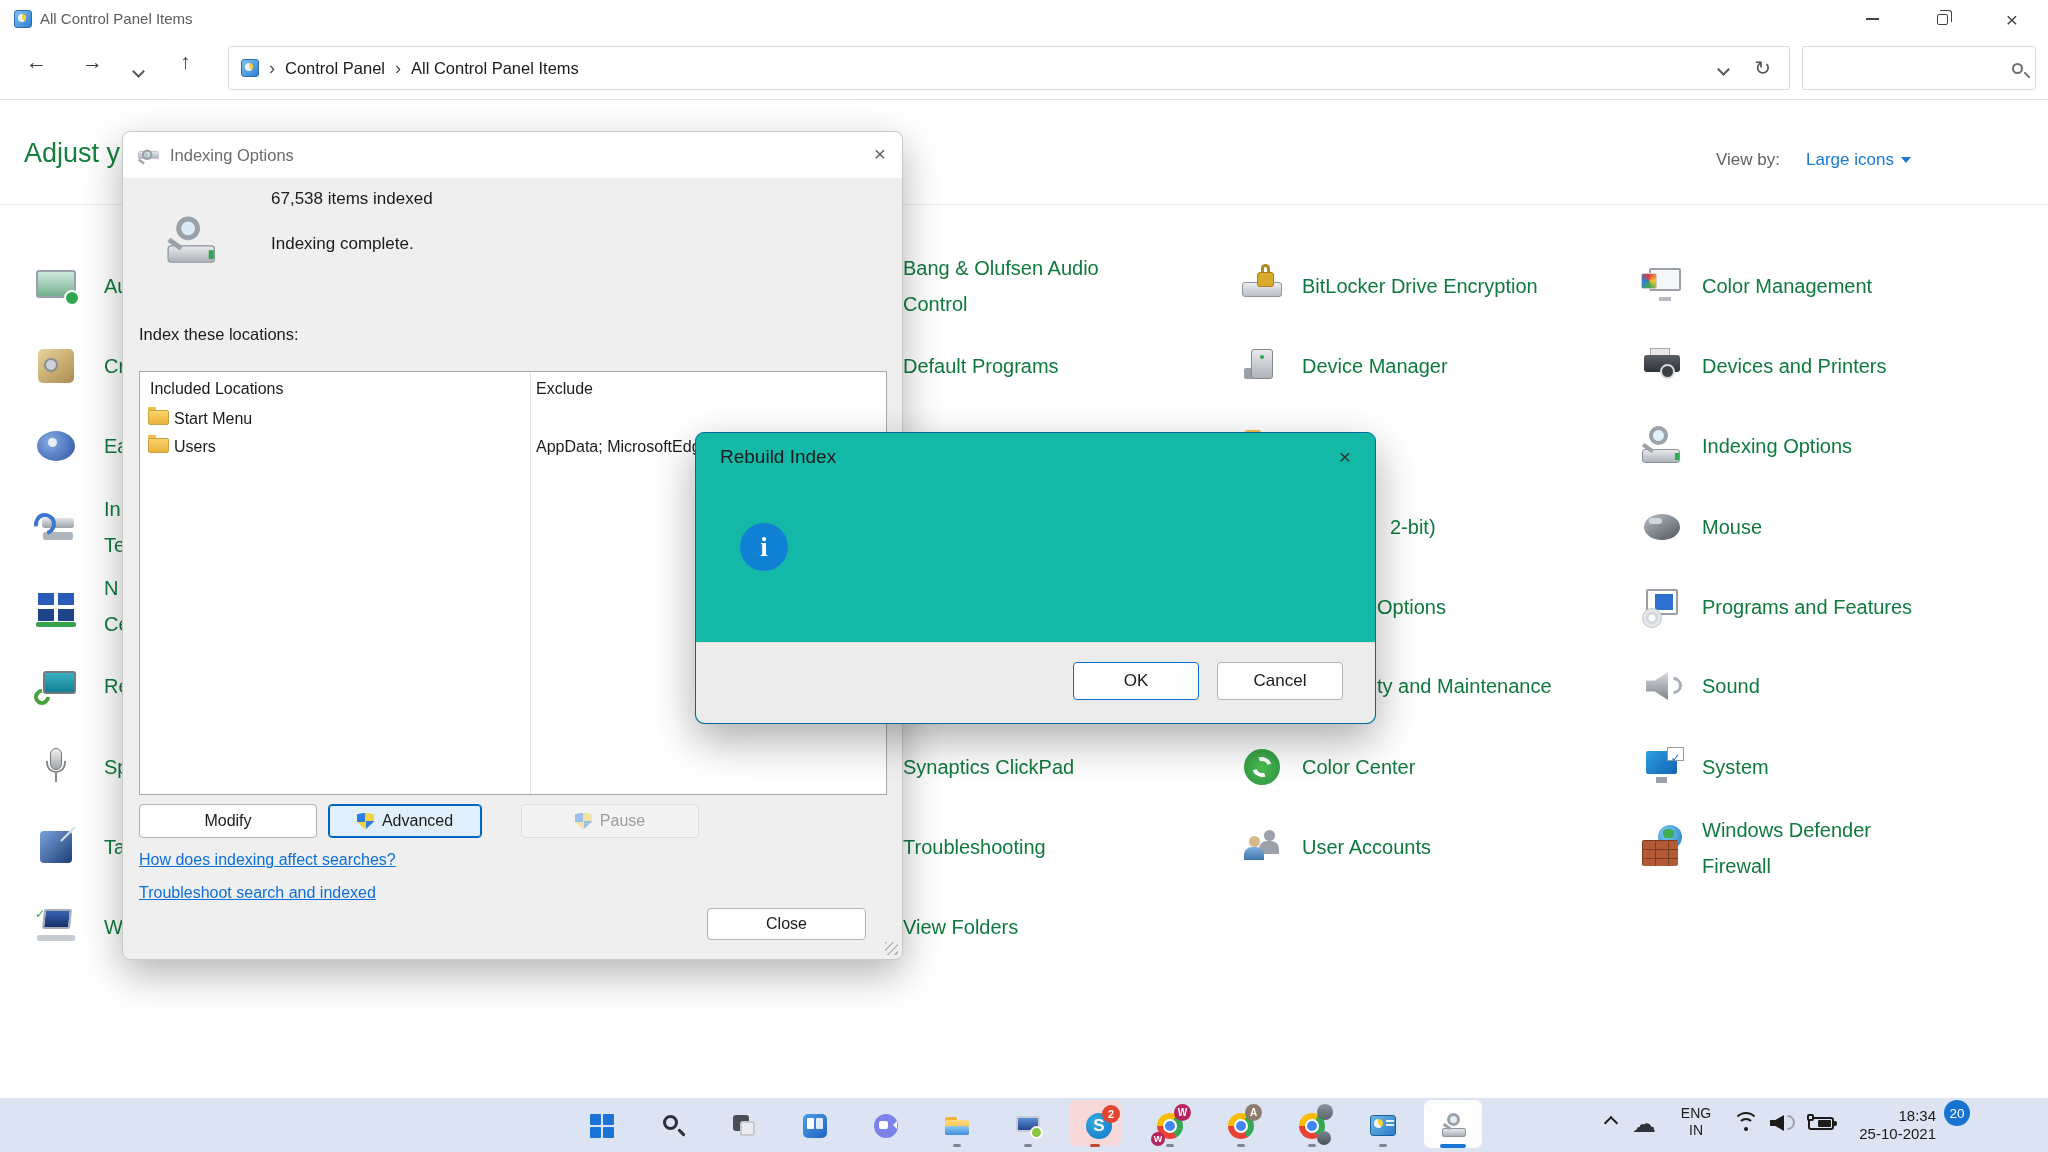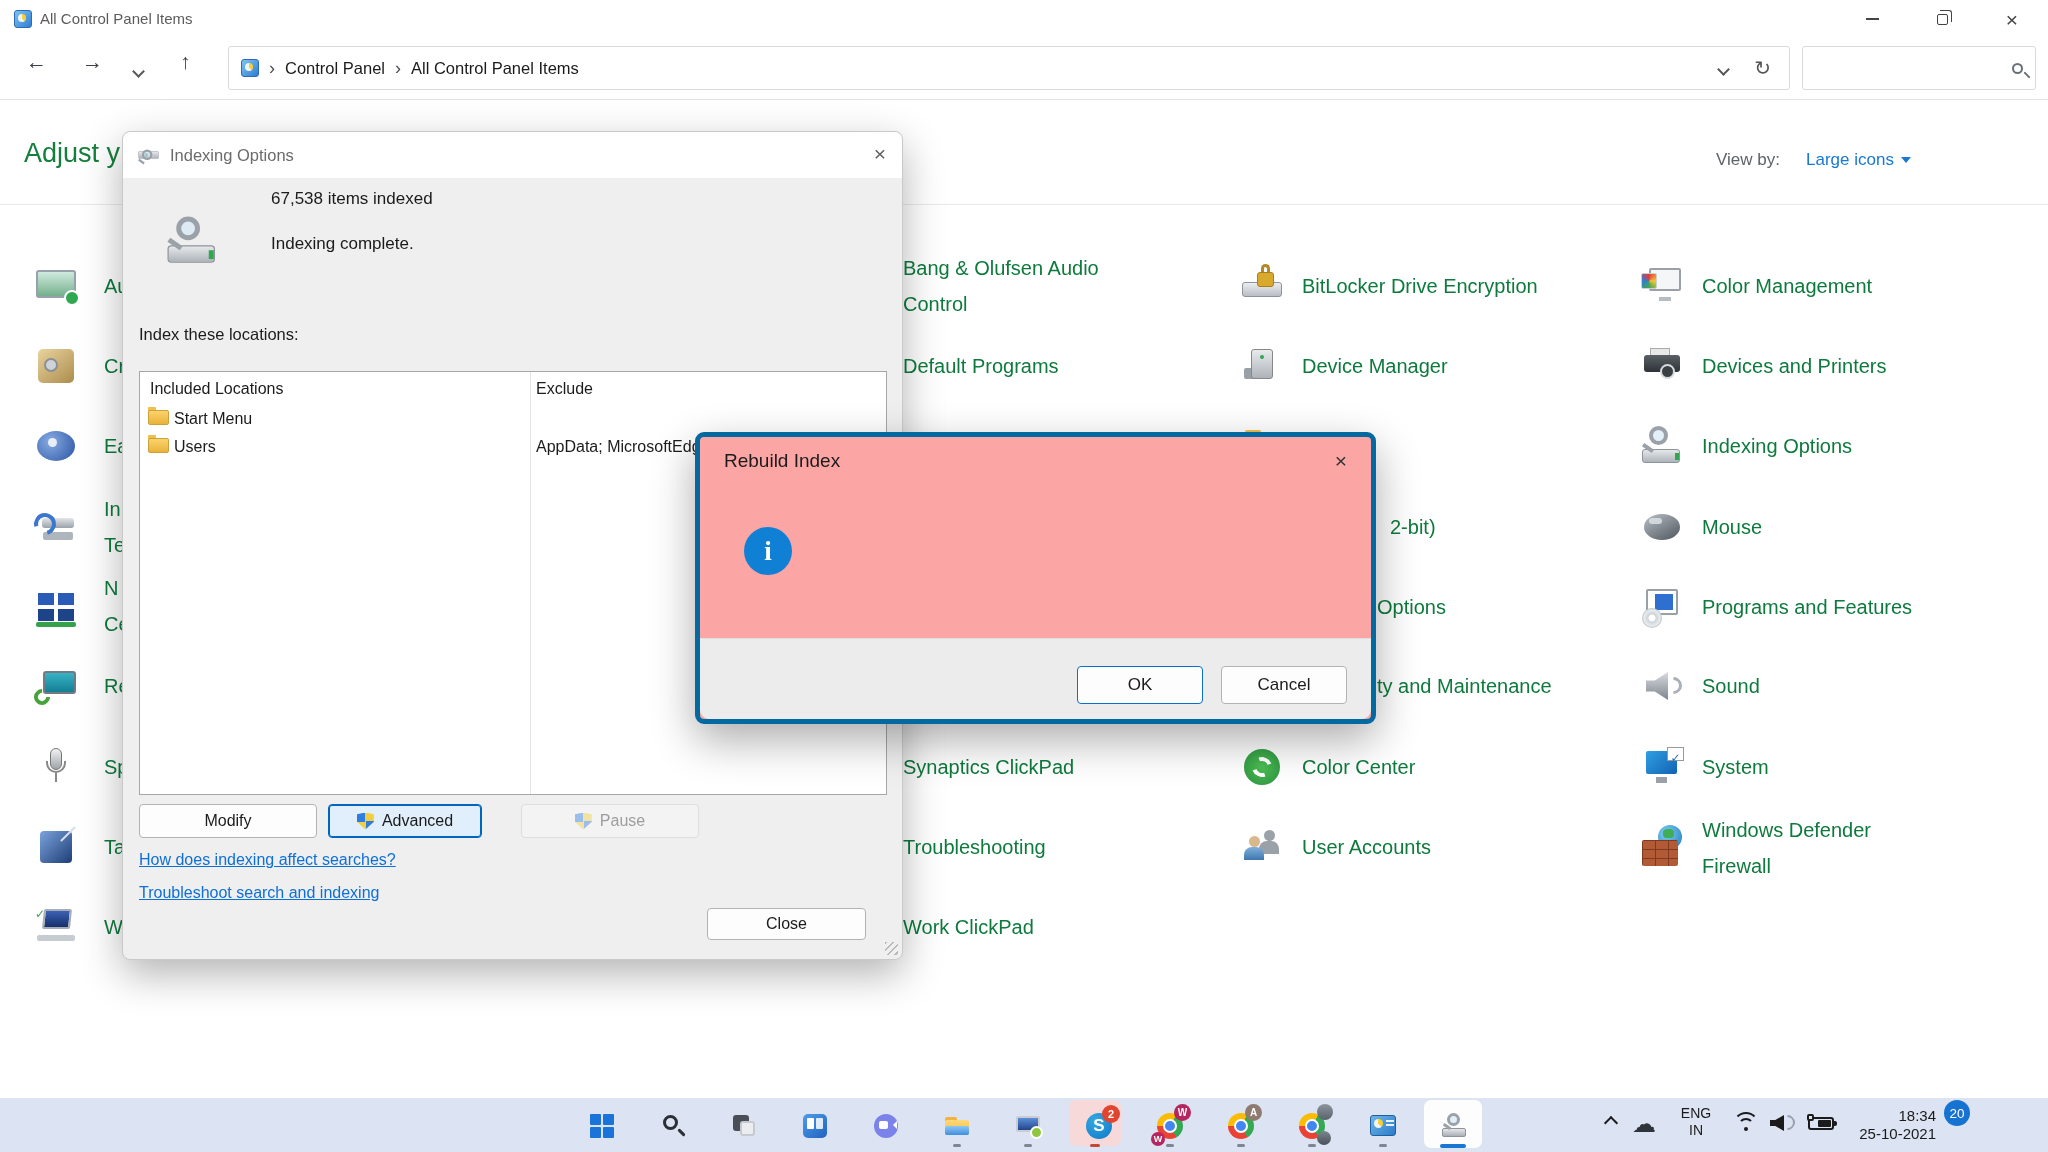--- a/index.html
+++ b/index.html
@@ -117,21 +117,21 @@
   .fold::after{content:"";position:absolute;left:0;top:0;width:19px;height:13px;background:linear-gradient(#fbd36b,#eab23c);border:1px solid #caa23c;border-radius:2px}
   .btn{position:absolute;display:flex;align-items:center;justify-content:center;gap:8px;font-size:16px;background:#fdfdfd;border:1px solid #b3b3b3;border-radius:4px;color:#1b1b1b}
   .btn-focus{background:#e1eefb;border:1px solid #0067c0;box-shadow:0 0 0 1px #0067c0 inset}
   .btn-disabled{background:#f3f3f3;border-color:#dedede;color:#9d9d9d}
   .btn-ok{border:1px solid #0b6fd0}
   .shield{width:17px;height:17px;background:conic-gradient(#f3cf3e 0 25%,#2f7de1 0 50%,#f3cf3e 0 75%,#2f7de1 0);clip-path:polygon(50% 0,100% 10%,100% 55%,50% 100%,0 55%,0 10%)}
   .shield.faded{opacity:.45}
   .dlink{position:absolute;font-size:16px;color:#0d6fd8;text-decoration:underline;white-space:nowrap}
   .grip{position:absolute;right:4px;bottom:4px;width:13px;height:13px;background:repeating-linear-gradient(135deg,#b9b9b9 0 2px,transparent 2px 5px)}
   .bigic{transform:scale(1.25);transform-origin:top left}
-  .dlg2{position:absolute;background:#fca5a5;border:5px solid #0369a1;border-radius:9px;box-shadow:0 16px 44px rgba(0,0,0,.33)}
+  .dlg2{position:absolute;background:#14b8a6;border:1px solid #0369a1;border-radius:9px;box-shadow:0 16px 44px rgba(0,0,0,.33)}
   .dlg2-title{position:absolute;left:24px;top:13px;font-size:19px;color:#1b1b1b}
   .infoi{position:absolute;width:48px;height:48px;border-radius:50%;background:#1080d4;color:#fff;display:flex;align-items:center;justify-content:center;font-size:27px;font-weight:bold;font-family:"Liberation Serif","DejaVu Serif",serif}
   .dlg2-msg{position:absolute;font-size:18.5px;line-height:27px;color:#1b1b1b}
   .dlg2-footer{position:absolute;left:0;right:0;bottom:0;height:81px;background:#ececec;border-top:1px solid #e0e0e0;border-radius:0 0 9px 9px}
 
   
   .taskbar{left:0;top:1098px;width:2048px;height:54px;background:var(--tbbg)}
   .tslot{position:absolute;top:1104px;width:44px;height:44px;display:flex;align-items:center;justify-content:center}
   .activeslot{position:absolute;border-radius:7px}
   .tb{position:relative;width:30px;height:30px}
@@ -284,21 +284,21 @@
 <div class="plabel" style="left:104px;top:834px"><span>Ta</span></div>
 <div class="plabel" style="left:104px;top:914px"><span>W</span></div>
 
 <div class="plabel two" style="left:903px;top:250px">
     <span class="ln">Bang &amp; Olufsen Audio</span>
     <span class="ln">Control</span>
   </div>
 <div class="plabel" style="left:903px;top:353px"><span>Default Programs</span></div>
 <div class="plabel" style="left:903px;top:754px"><span>Synaptics ClickPad</span></div>
 <div class="plabel" style="left:903px;top:834px"><span>Troubleshooting</span></div>
-<div class="plabel" style="left:903px;top:914px"><span>Work ClickPad</span></div>
+<div class="plabel" style="left:903px;top:914px"><span>View Folders</span></div>
 
 <div class="ic ic-bitlocker" style="left:1240px;top:264px">
     <i></i>
     <u></u>
     <b></b>
   </div>
 <div class="ic ic-devmgr" style="left:1240px;top:344px">
     <b></b>
     <i></i>
     <u></u>
@@ -418,21 +418,21 @@
   <div class="btn btn-focus" style="left:205px;top:672px;width:154px;height:34px">
       <span class="shield"></span>
       <span>Advanced</span>
     </div>
   <div class="btn btn-disabled" style="left:398px;top:672px;width:178px;height:34px">
       <span class="shield faded"></span>
       <span>Pause</span>
     </div>
 
   <div class="dlink" style="left:16px;top:719px">How does indexing affect searches?</div>
-  <div class="dlink" style="left:16px;top:752px">Troubleshoot search and indexing</div>
+  <div class="dlink" style="left:16px;top:752px">Troubleshoot search and indexed</div>
 
   <div class="btn" style="left:584px;top:776px;width:159px;height:32px">
       <span>Close</span>
     </div>
   <div class="grip"></div>
 </div>
 
 <div class="dlg2" style="left:695px;top:432px;width:681px;height:292px;z-index:20">
   <div class="dlg2-title nowrap">Rebuild Index</div>
   <span class="dlg-x" style="right:24px;top:12px;color:#333">×</span>

